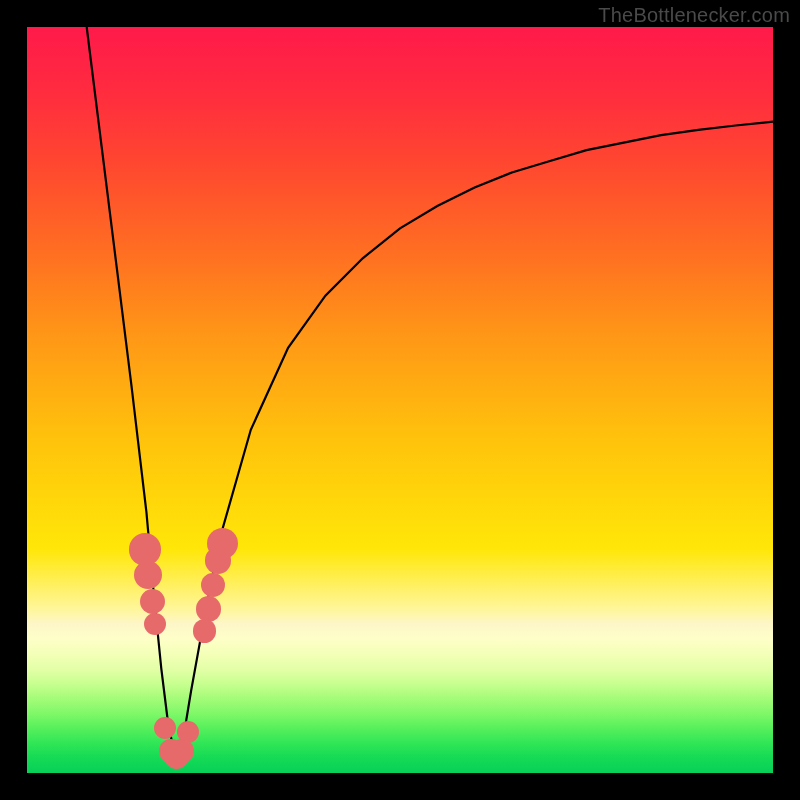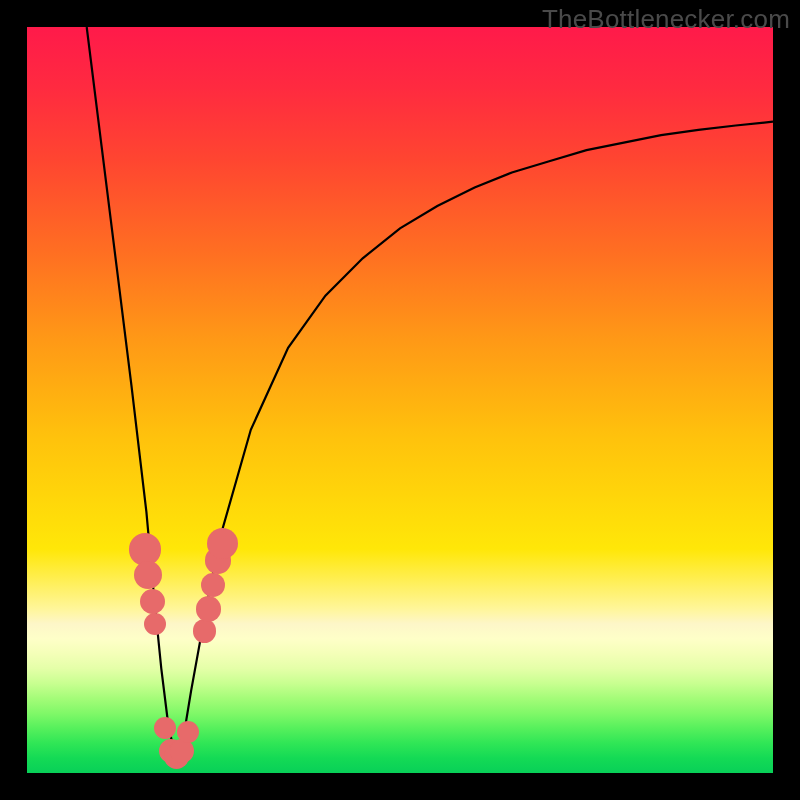--- a/index.html
+++ b/index.html
@@ -67,21 +67,21 @@
   .markers .m {
     position: absolute;
     background: #e76a6a;
     border-radius: 50%;
   }
   .watermark {
     position: absolute;
     top: 4px;
     right: 10px;
     color: #4a4a4a;
-    font-size: 26px;
+    font-size: 20px;
     letter-spacing: 0.2px;
     font-weight: 500;
   }
 </style>
 </head>
 <body>
 
 <div class="frame">
 
   <div class="plot">

